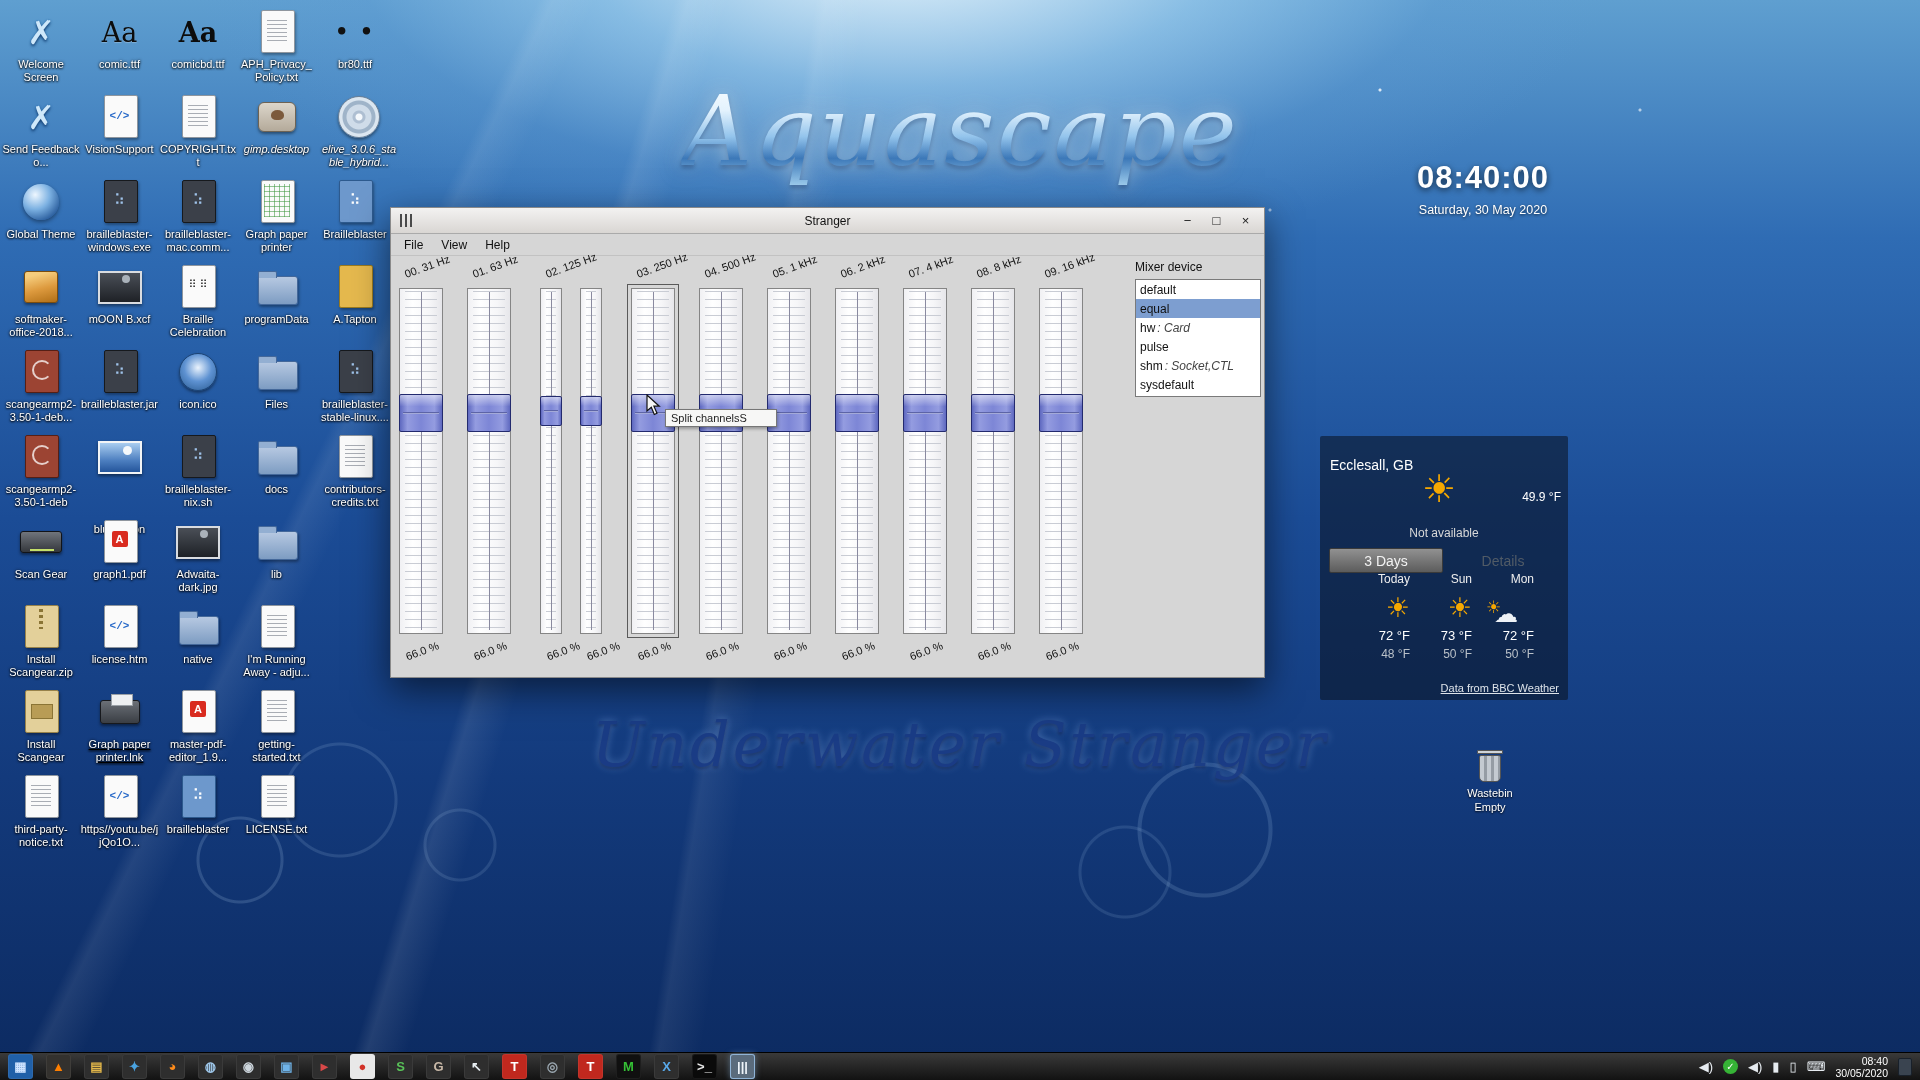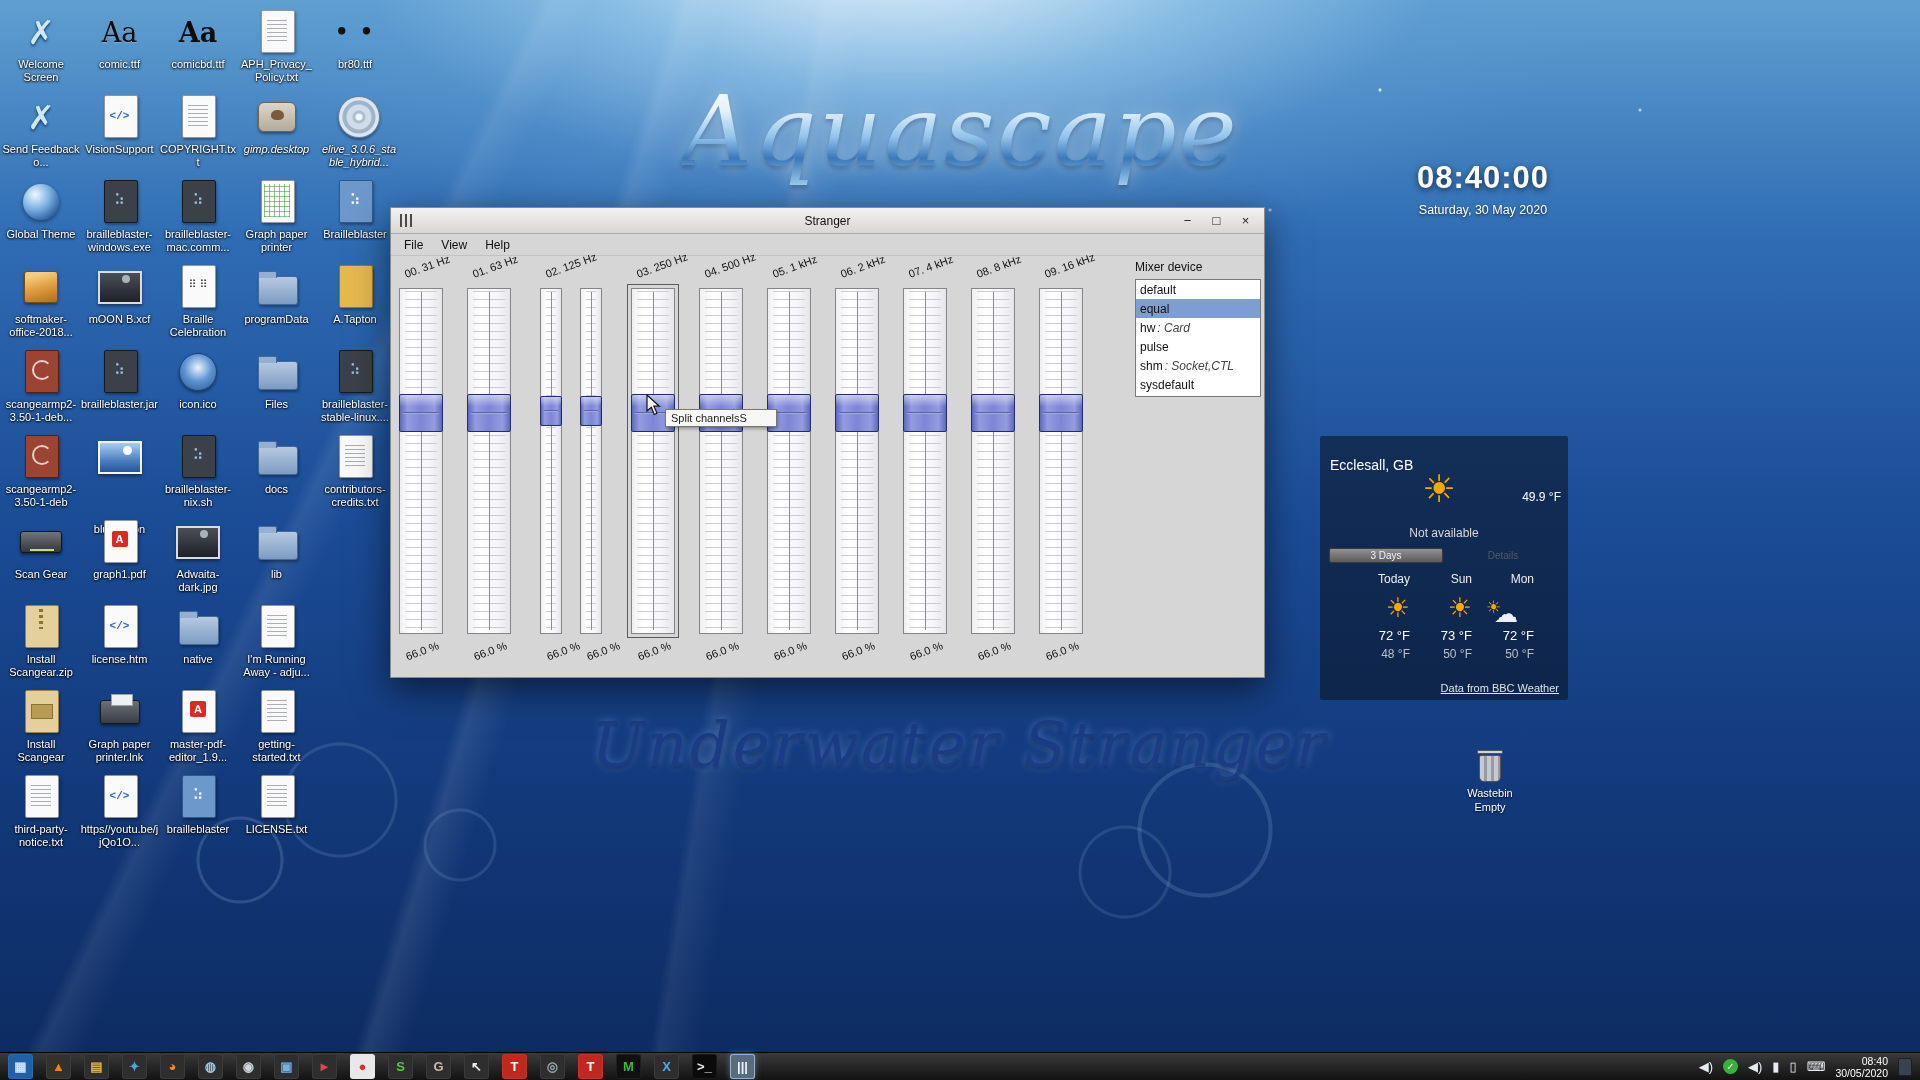--- a/index.html
+++ b/index.html
@@ -124,21 +124,21 @@
   .qtooltip{position:absolute;left:274px;top:201px;width:112px;height:18px;background:#f7f7f6;border:1px solid #767676;
     display:flex;align-items:center;justify-content:flex-start;padding:0 5px;font-size:11px;color:#222;z-index:5;box-shadow:1px 2px 3px rgba(0,0,0,.3)}
   
   .weather{position:absolute;left:1320px;top:436px;width:248px;height:264px;background:rgba(9,16,30,.55);border-radius:2px;color:#fff;z-index:3}
   .w-loc{position:absolute;left:10px;top:21px;font-size:14px}
   .w-cur-icon{position:absolute;left:102px;top:34px;font-size:38px;line-height:1;color:var(--sun,#f6a800)}
   .w-cur-icon::before{content:"☀"}
   .w-temp{position:absolute;right:7px;top:54px;font-size:12px}
   .w-status{position:absolute;top:90px;left:0;right:0;text-align:center;font-size:12px;color:#d8d8d8}
   .w-tabs{position:absolute;top:112px;left:9px;right:9px;display:flex;gap:4px}
-  .w-tab{flex:1;height:15px;font-size:10px;display:flex;align-items:center;justify-content:center;color:#515b66}
+  .w-tab{flex:1;height:25px;font-size:14px;display:flex;align-items:center;justify-content:center;color:#515b66}
   .w-tab.active{background:linear-gradient(#919191,#5c5c5c);border:1px solid #3a3a3a;border-radius:2px;color:#f2f2f2}
   .w-forecast{position:absolute;top:136px;left:34px;right:34px;display:flex;justify-content:space-between}
   .fcol{width:56px;text-align:right}
   .f-day{font-size:12px;color:#eee;height:18px}
   .f-icon{height:36px;font-size:27px;line-height:36px;color:var(--sun,#f6a800);position:relative}
   .f-icon.sunny::before{content:"☀"}
   .f-icon.partly-cloudy::before{content:"☀";position:absolute;left:8px;top:0;font-size:17px}
   .f-icon.partly-cloudy::after{content:"☁";position:absolute;left:16px;top:6px;font-size:24px;color:#eef2f6}
   .f-high{font-size:13px;color:#fff;margin-top:2px}
   .f-low{font-size:12px;color:#b9c0c8;margin-top:4px}
@@ -324,21 +324,21 @@
         <div class="lbl">native</div>
       </div>
       <div class="dsk k-page" style="left: 237.5px; top: 603px;">
         <div class="ic"></div>
         <div class="lbl">I'm Running Away - adju...</div>
       </div>
       <div class="dsk k-installer" style="left: 2px; top: 688px;">
         <div class="ic"></div>
         <div class="lbl">Install Scangear</div>
       </div>
-      <div class="dsk k-printer" style="left: 80.5px; top: 688px;">
+      <div class="dsk k-printer" style="left: 80.5px; top: 688px; text-decoration: underline;">
         <div class="ic"></div>
         <div class="lbl">Graph paper printer.lnk</div>
       </div>
       <div class="dsk k-pdf" style="left: 159px; top: 688px;">
         <div class="ic"></div>
         <div class="lbl">master-pdf-editor_1.9...</div>
       </div>
       <div class="dsk k-page" style="left: 237.5px; top: 688px;">
         <div class="ic"></div>
         <div class="lbl">getting-started.txt</div>

